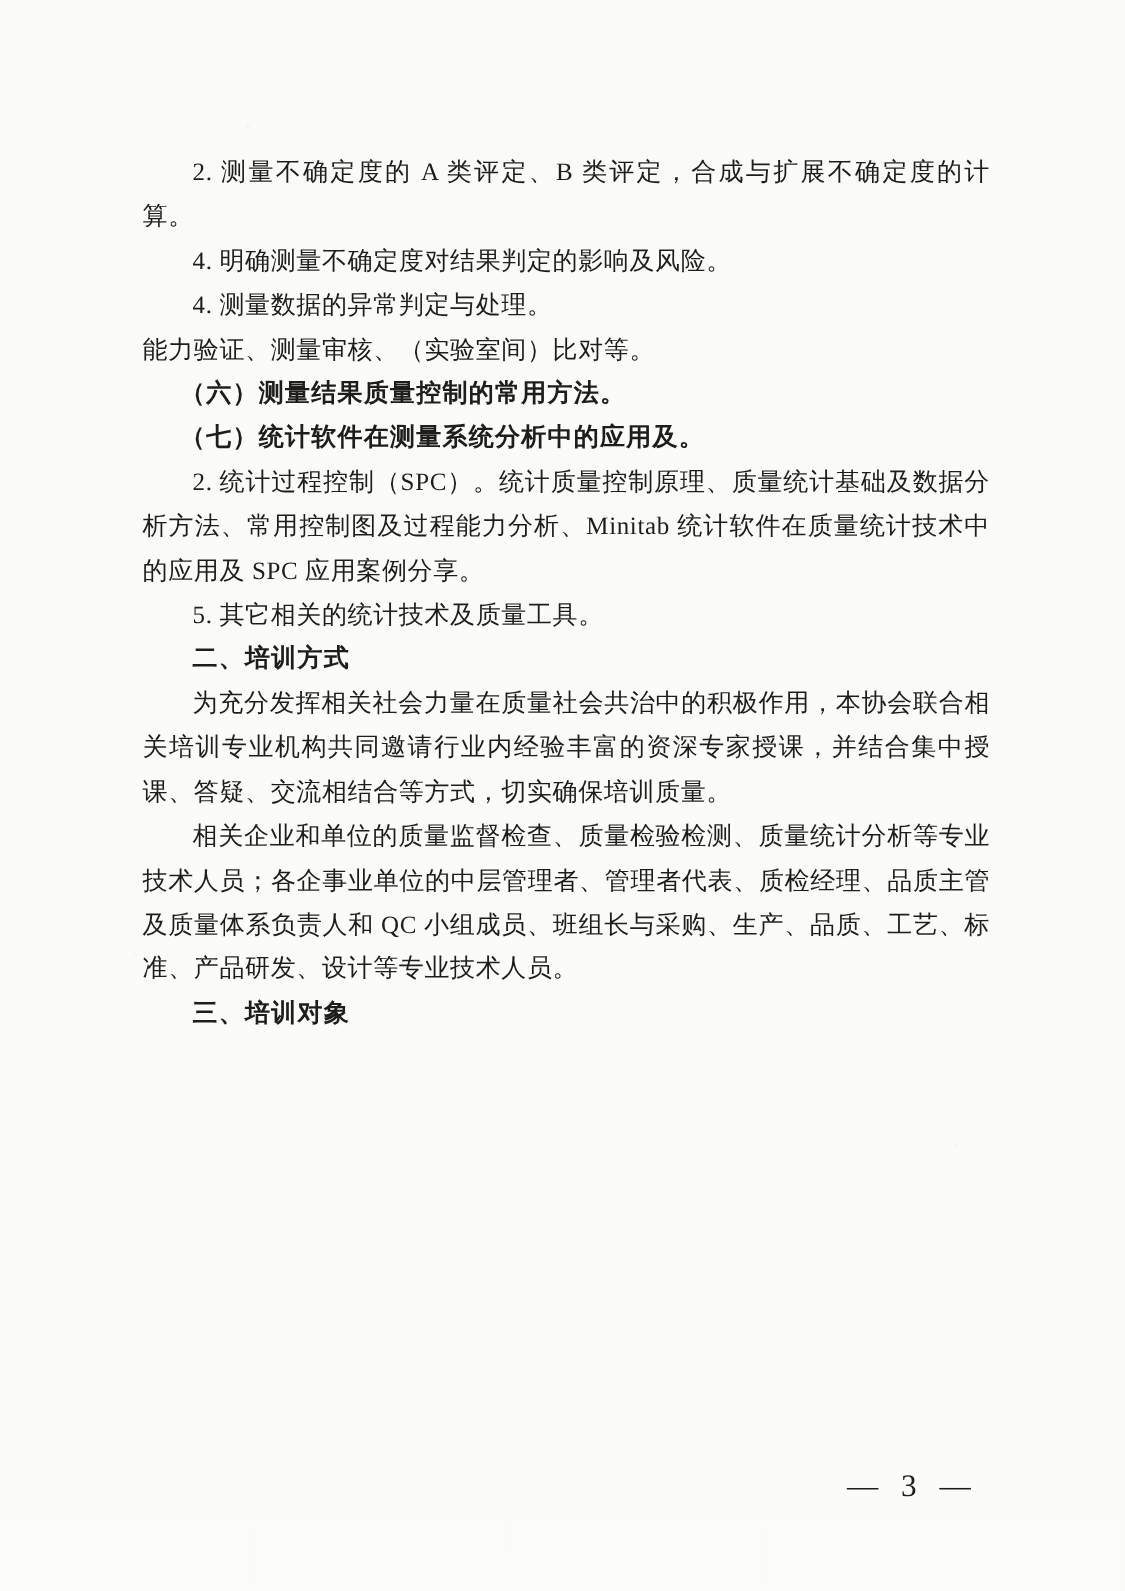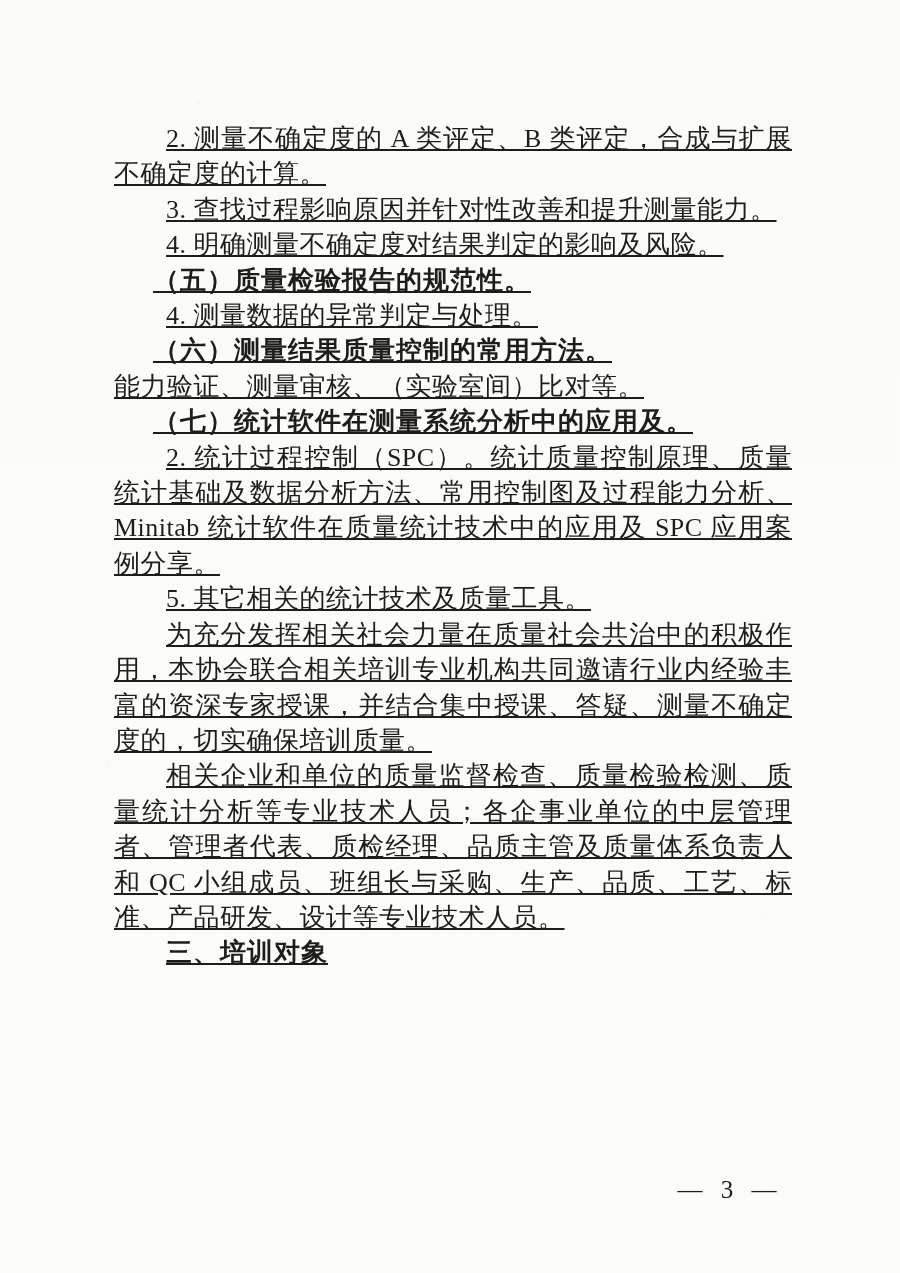--- a/index.html
+++ b/index.html
@@ -28,26 +28,25 @@
     pointer-events: none;
   }
   .content {
     position: absolute;
     left: 114px;
     top: 121px;
     width: 678px;
   }
   .para {
     margin: 0;
-    font-size: 26px;
+    font-size: 20px;
     line-height: 35.4px;
     text-align: justify;
     text-indent: 2em;
     letter-spacing: 0.5px;
-    text-decoration: underline;
   }
   .para.bold {
     font-weight: 700;
     font-family: "Liberation Sans", "DejaVu Sans", sans-serif;
     letter-spacing: 1px;
   }
   .footer {
     position: absolute;
     top: 1176px;
     left: 640px;
@@ -59,27 +58,26 @@
   }
 </style>
 </head>
 <body style="--ink: #1e1d1b; --paper: #fbfbf9;">
 
 <div class="scan-texture"></div>
 
 <div class="content">
 
 <p class="para" style="text-indent: 2em;">2. 测量不确定度的 A 类评定、B 类评定，合成与扩展不确定度的计算。</p>
-    <p class="para" style="text-indent: 2em;">3. 查找过程影响原因并针对性改善和提升测量能力。</p>
     <p class="para" style="text-indent: 2em;">4. 明确测量不确定度对结果判定的影响及风险。</p>
-    <p class="para bold" style="text-indent: 1.5em;">（五）质量检验报告的规范性。</p>
     <p class="para" style="text-indent: 2em;">4. 测量数据的异常判定与处理。</p>
+    <p class="para" style="text-indent: 0em;">能力验证、测量审核、（实验室间）比对等。</p>
     <p class="para bold" style="text-indent: 1.5em;">（六）测量结果质量控制的常用方法。</p>
-    <p class="para" style="text-indent: 0em;">能力验证、测量审核、（实验室间）比对等。</p>
     <p class="para bold" style="text-indent: 1.5em;">（七）统计软件在测量系统分析中的应用及。</p>
     <p class="para" style="text-indent: 2em;">2. 统计过程控制（SPC）。统计质量控制原理、质量统计基础及数据分析方法、常用控制图及过程能力分析、Minitab 统计软件在质量统计技术中的应用及 SPC 应用案例分享。</p>
     <p class="para" style="text-indent: 2em;">5. 其它相关的统计技术及质量工具。</p>
-    <p class="para" style="text-indent: 2em;">为充分发挥相关社会力量在质量社会共治中的积极作用，本协会联合相关培训专业机构共同邀请行业内经验丰富的资深专家授课，并结合集中授课、答疑、测量不确定度的，切实确保培训质量。</p>
+    <p class="para bold" style="text-indent: 2em;">二、培训方式</p>
+    <p class="para" style="text-indent: 2em;">为充分发挥相关社会力量在质量社会共治中的积极作用，本协会联合相关培训专业机构共同邀请行业内经验丰富的资深专家授课，并结合集中授课、答疑、交流相结合等方式，切实确保培训质量。</p>
     <p class="para" style="text-indent: 2em;">相关企业和单位的质量监督检查、质量检验检测、质量统计分析等专业技术人员；各企事业单位的中层管理者、管理者代表、质检经理、品质主管及质量体系负责人和 QC 小组成员、班组长与采购、生产、品质、工艺、标准、产品研发、设计等专业技术人员。</p>
     <p class="para bold" style="text-indent: 2em;">三、培训对象</p>
   </div>
 
 <div class="footer">— 3 —</div>
 
 </body></html>

